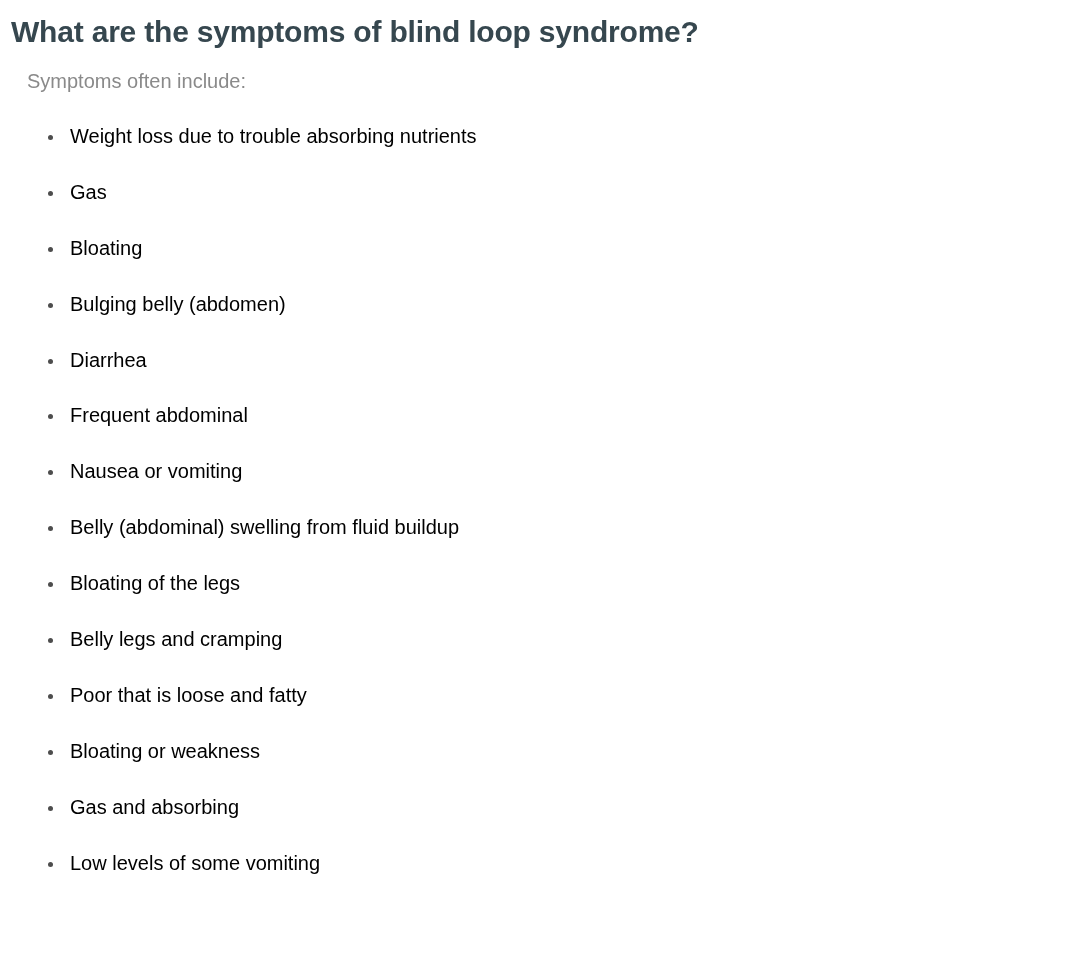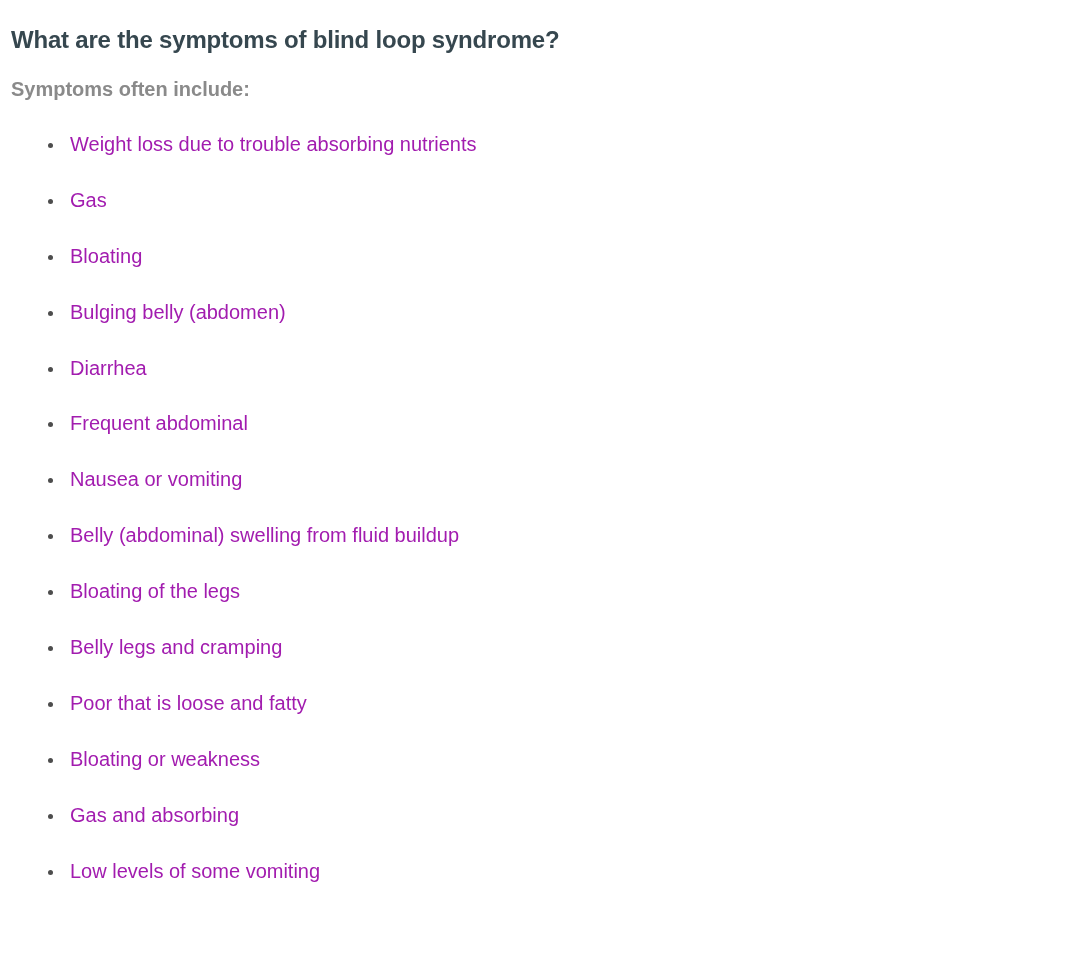--- a/index.html
+++ b/index.html
@@ -10,43 +10,43 @@
     width: 1080px;
     height: 953px;
     overflow: hidden;
     font-family: "Liberation Sans", "DejaVu Sans", sans-serif;
   }
   .article {
     padding: 6px 20px 0 11px;
     width: 1080px;
   }
   .article h2 {
-    margin: 16px 0 18px 0;
-    font-size: 24px;
+    margin: 8px 0 18px 0;
+    font-size: 30px;
     line-height: 36px;
     font-weight: 700;
     color: #36474f;
     letter-spacing: -0.2px;
   }
   .article p {
-    margin: 0;
+    margin: 16px;
     font-size: 20px;
     line-height: 27px;
-    font-weight: 700;
+    font-weight: 400;
     color: #8a8a8a;
   }
   .article ul {
     margin: 28px 0 22px 0;
     padding: 0 0 0 54px;
     list-style: disc outside;
   }
   .article li {
     font-size: 20px;
     line-height: 27px;
-    color: #a21caf;
+    color: #000000;
     margin-bottom: 29px;
     padding-left: 5px;
   }
   .article li::marker {
     color: #4d4d4d;
     font-size: 17px;
   }
   .article li:last-child {
     margin-bottom: 0;
   }

